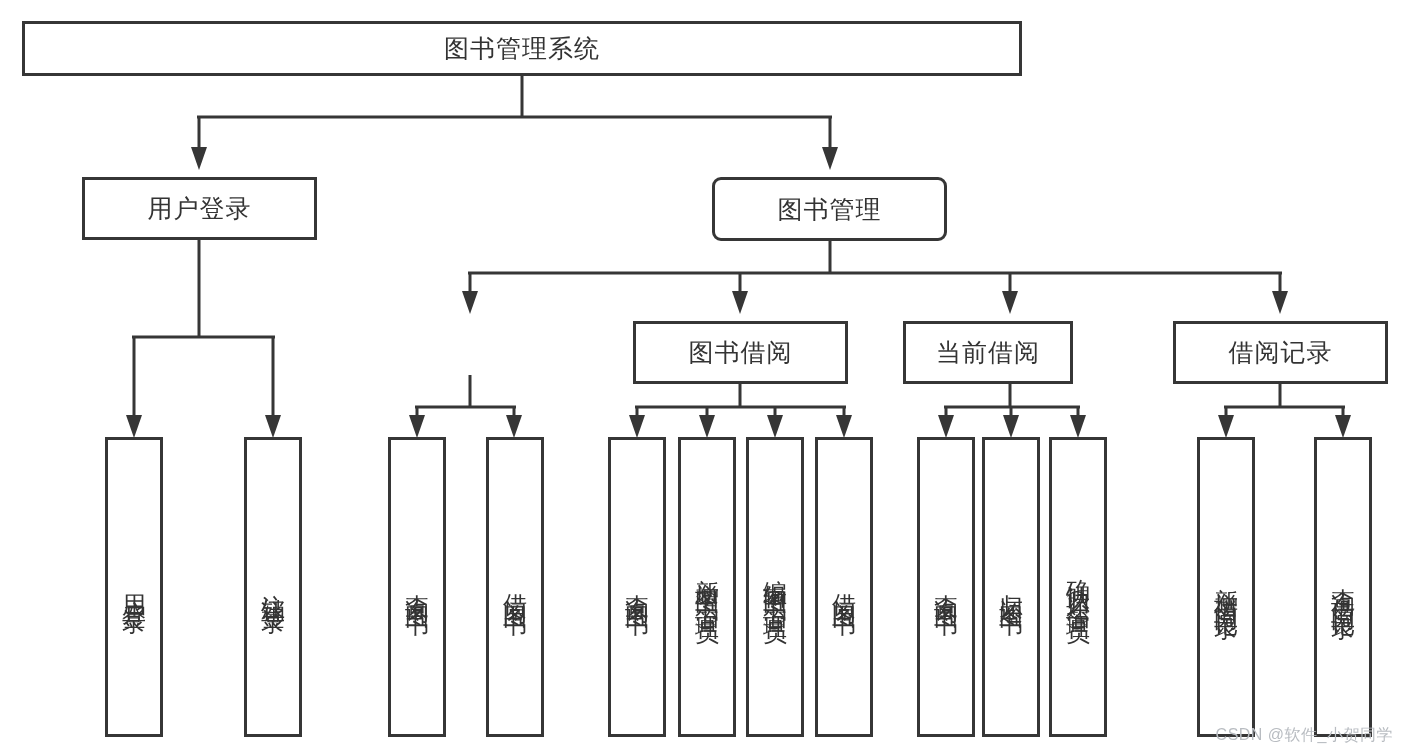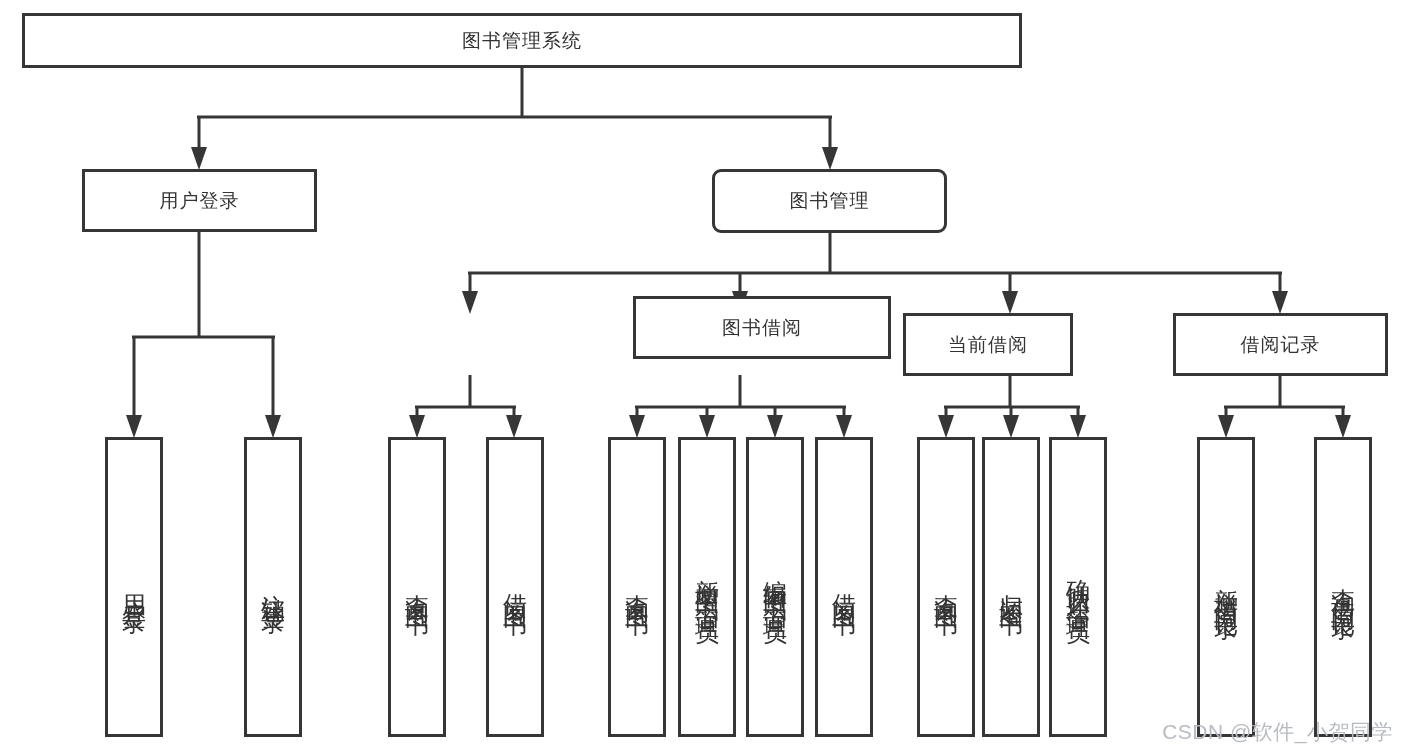--- a/index.html
+++ b/index.html
@@ -27,39 +27,40 @@
     position: absolute;
     box-sizing: border-box;
     border: 3px solid #363636;
     background: #ffffff;
     display: flex;
     align-items: center;
     justify-content: center;
     z-index: 2;
   }
   .node-h {
-    font-size: 19px;
+    font-size: 25px;
     letter-spacing: 1px;
     white-space: nowrap;
+    margin-top: 8px;
   }
   .node-v {
     font-size: 24px;
   }
   .node-v .vtext {
     writing-mode: vertical-rl;
     text-orientation: mixed;
     line-height: 1;
     letter-spacing: 6px;
     white-space: nowrap;
   }
   .watermark {
     position: absolute;
     right: 12px;
     bottom: 1px;
-    font-size: 21px;
+    font-size: 16px;
     letter-spacing: 0.5px;
     color: #b8bcc1;
     z-index: 3;
     white-space: nowrap;
   }
 </style>
 </head>
 <body>
 
 <div class="stage">
@@ -128,21 +129,21 @@
     <span>图书管理系统</span>
   </div>
 
   <div class="node node-h" style="left:82px; top:169px; width:235px; height:63px;">
     <span>用户登录</span>
   </div>
   <div class="node node-h" style="left:712px; top:169px; width:235px; height:64px;border-radius:9px;">
     <span>图书管理</span>
   </div>
 
-  <div class="node node-h" style="left:633px; top:296px; width:258px; height:63px;">
+  <div class="node node-h" style="left:633px; top:313px; width:215px; height:63px;">
     <span>图书借阅</span>
   </div>
   <div class="node node-h" style="left:903px; top:313px; width:170px; height:63px;">
     <span>当前借阅</span>
   </div>
   <div class="node node-h" style="left:1173px; top:313px; width:215px; height:63px;">
     <span>借阅记录</span>
   </div>
 
   <div class="node node-v" style="left:105px; top:437px; width:58px; height:300px;">

